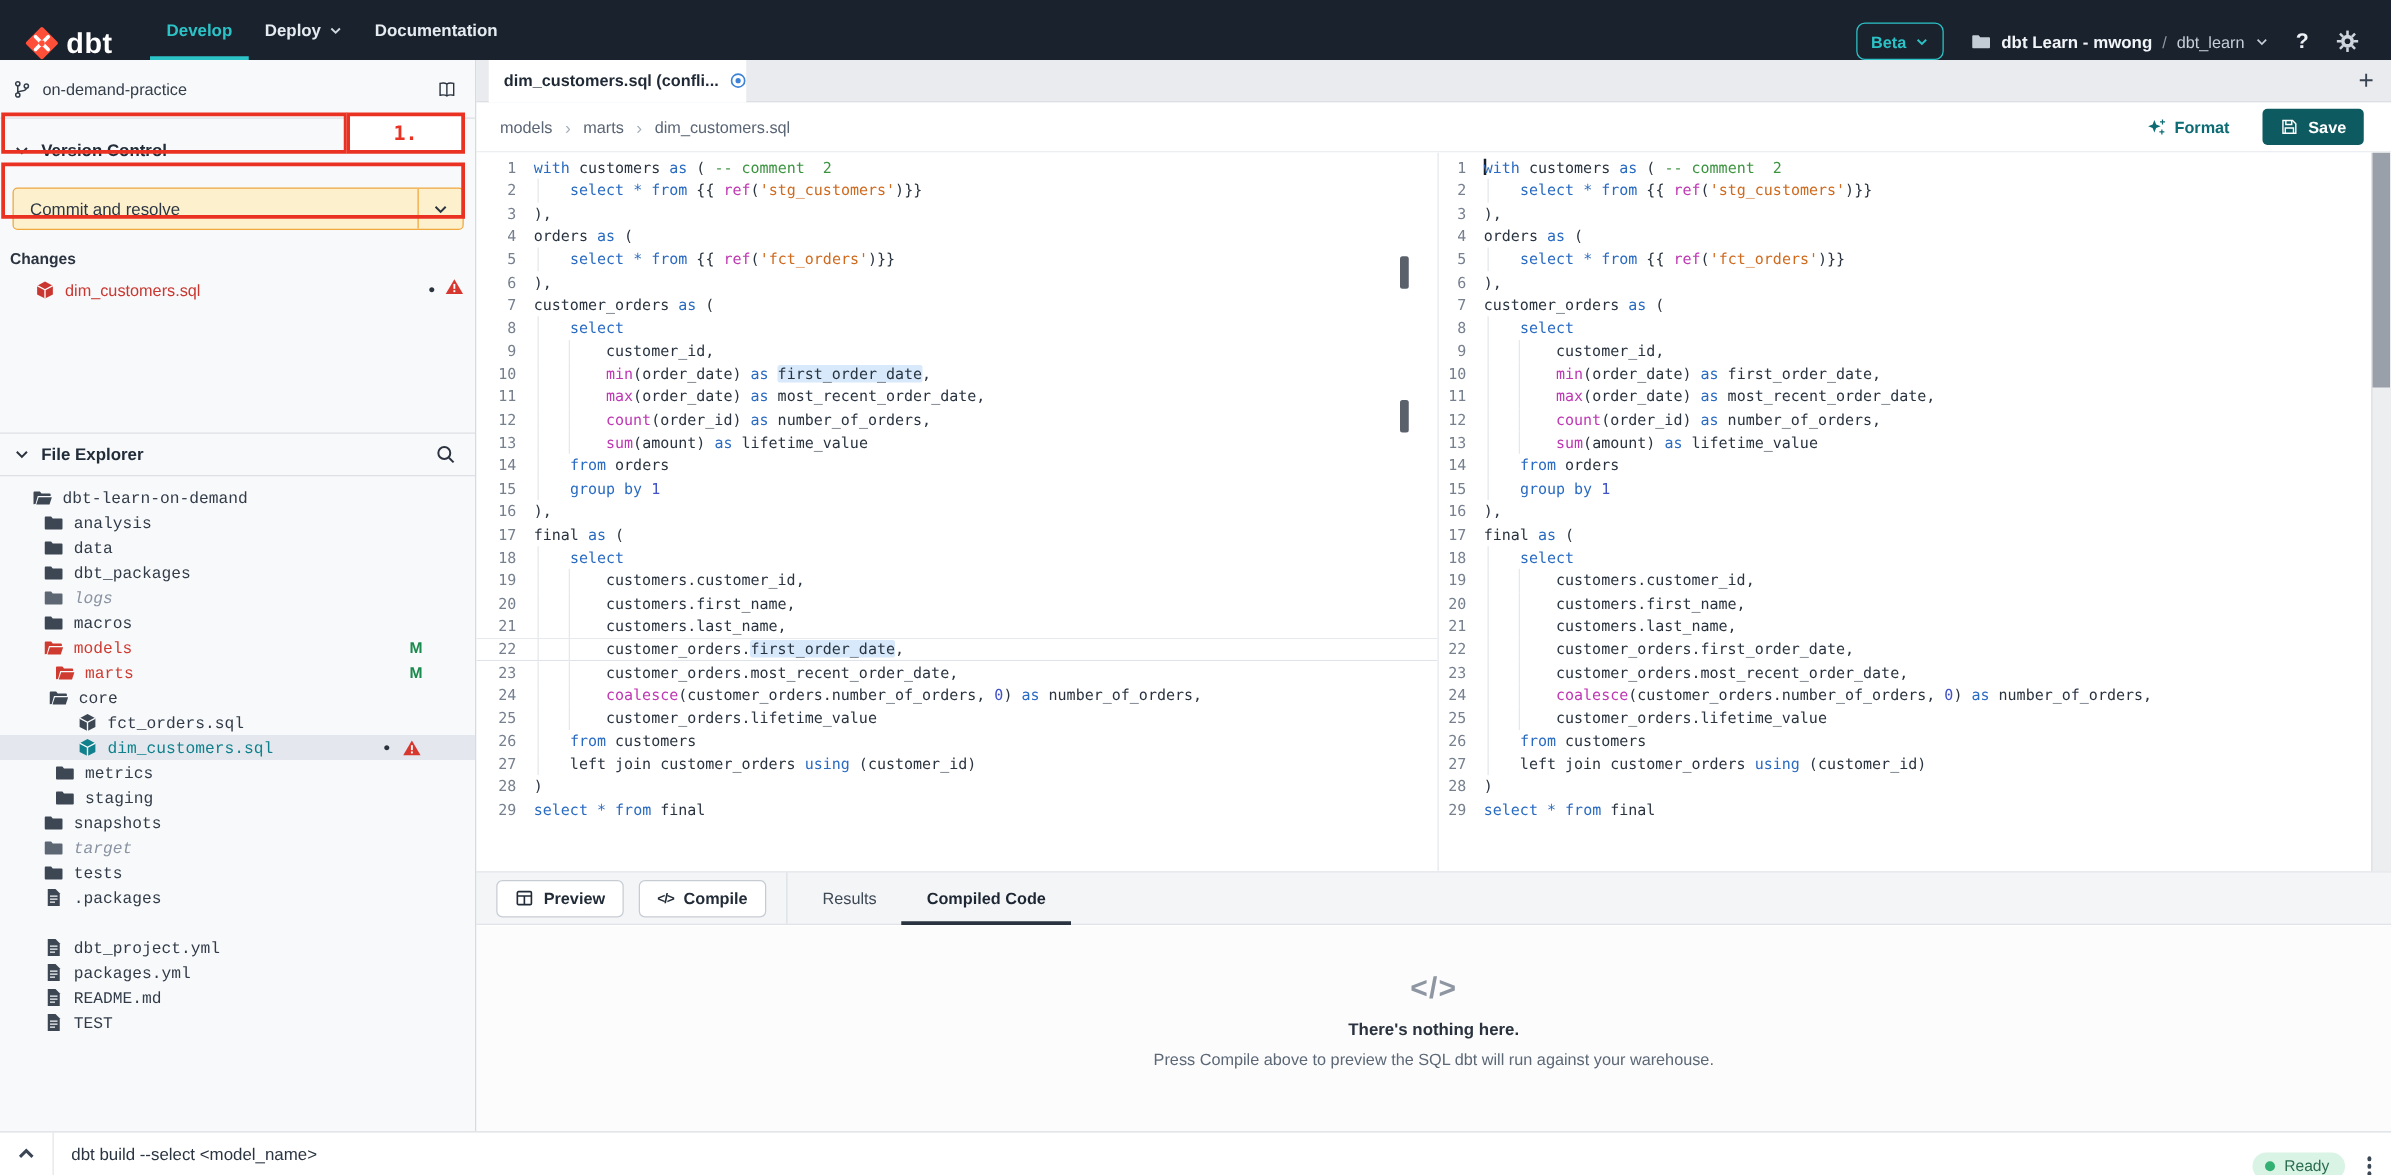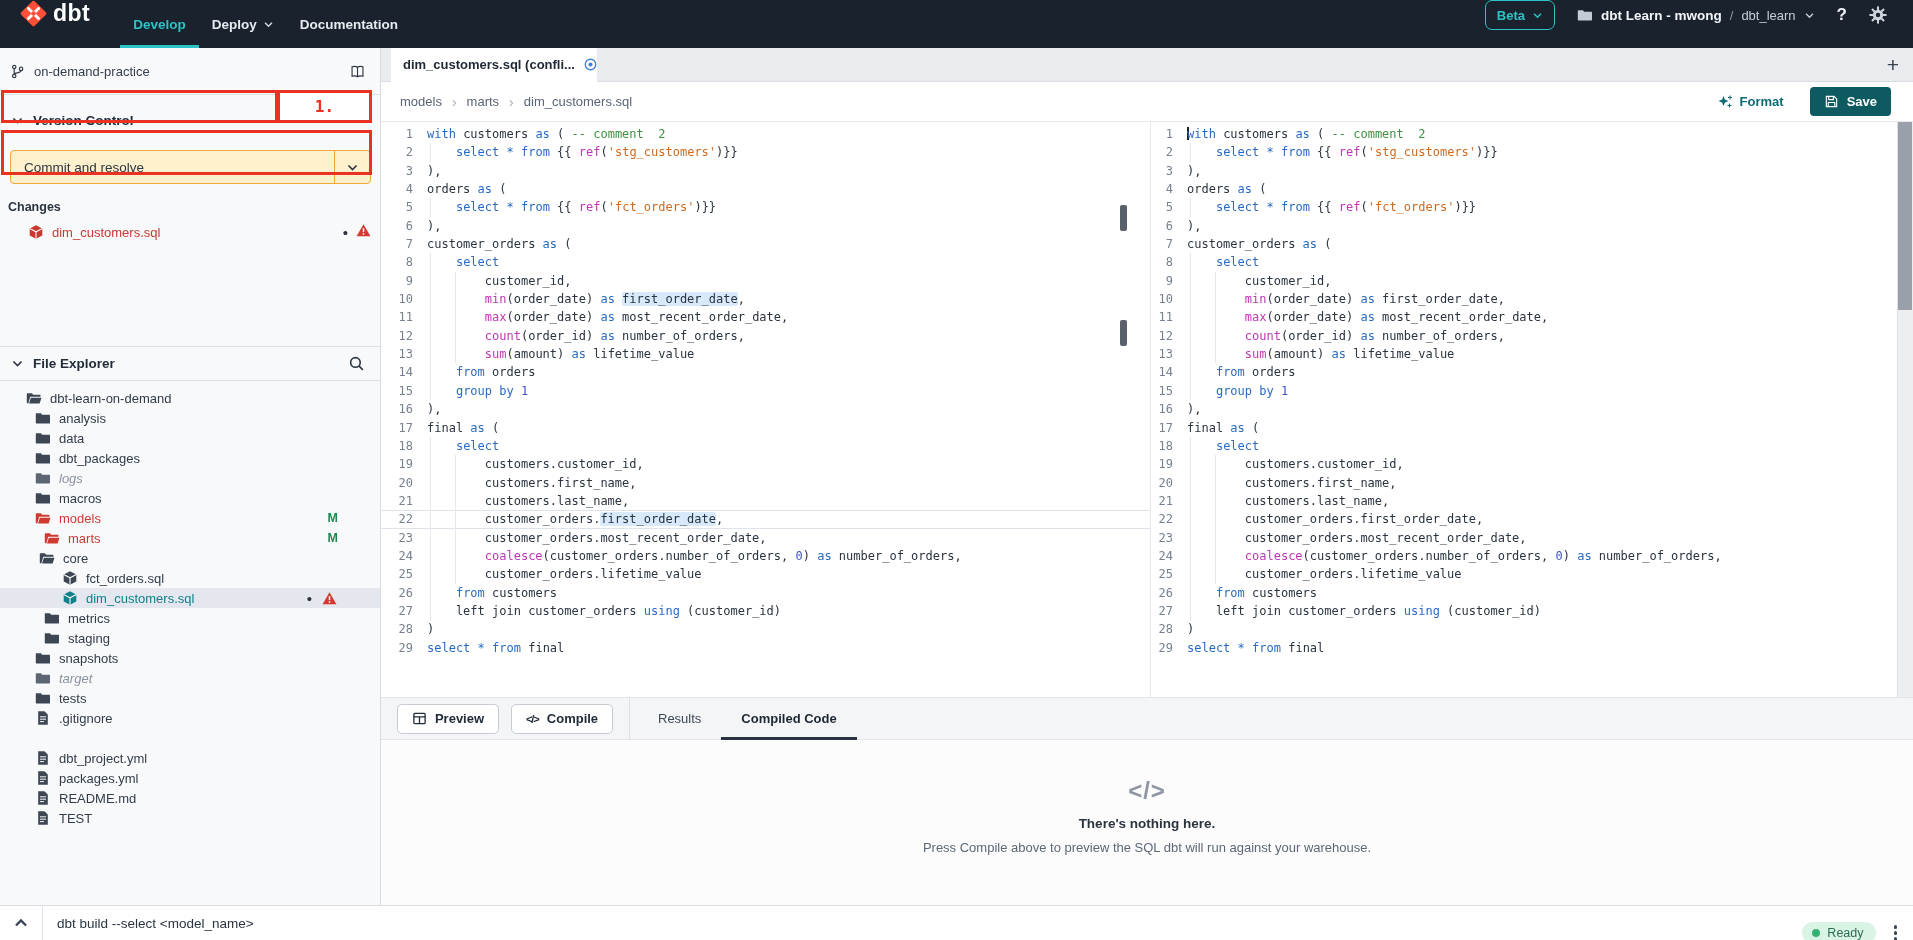--- a/index.html
+++ b/index.html
@@ -1,20 +1,20 @@
 <!DOCTYPE html>
 <html><head>
 <meta charset="utf-8">
 <style>
   * { margin:0; padding:0; box-sizing:border-box; }
   body { font-family:"Liberation Sans", sans-serif; background:#fff; }
   .app { position:relative; width:1913px; height:940px; overflow:hidden; background:#fff; }
 
   
-  .topnav { position:absolute; top:0; left:0; right:0; height:48px; background:#1a222e; display:flex; align-items:flex-start; z-index:10; }
+  .topnav { position:absolute; top:0; left:0; right:0; height:48px; background:#1a222e; display:flex; align-items:flex-end; z-index:10; }
   .logo { display:flex; align-items:center; margin-left:20px; gap:6px; }
   .logo svg { width:27px; height:27px; }
   .logo-text { color:#fff; font-size:23px; font-weight:700; letter-spacing:.5px; }
   .nav-items { display:flex; height:48px; margin-left:30px; }
   .nav-item { position:relative; height:48px; display:flex; align-items:center; padding:0 13px; color:#e6ebf0; font-size:13.5px; font-weight:600; cursor:pointer; gap:6px; }
   .nav-item.active { color:#2cc3c7; }
   .nav-item.active::after { content:""; position:absolute; left:0; right:0; bottom:0; height:3px; background:#2cc3c7; }
   .nav-item .chev { width:11px; height:11px; color:#cfd6dd; }
   .topnav-right { margin-left:auto; display:flex; align-items:center; margin-right:26px; gap:22px; }
   .beta-btn { height:30px; padding:0 11px; border:1.5px solid #2cc3c7; border-radius:7px; color:#2cc3c7; font-size:13px; font-weight:700; display:flex; align-items:center; gap:7px; cursor:pointer; }
@@ -45,21 +45,21 @@
   .changes-row .cube { width:16px; height:16px; color:#c93730; flex:none; }
   .changes-name { margin-left:8px; font-size:13px; color:#c93730; flex:1; }
   .dotmark { color:#2b333d; font-size:15px; line-height:1; margin-right:7px; }
   .warn-ic { width:17px; height:15px; }
   .fe-spacer { height:103px; }
   .fe-header { border-top:1px solid #dde0e5; border-bottom:1px solid #dde0e5; height:35px; display:flex; align-items:center; padding:0 15px 0 11px; gap:9px; }
   .fe-search { margin-left:auto; width:17px; height:17px; color:#2b3440; cursor:pointer; }
   .tree { padding-top:7px; }
   .tree-row { height:20px; display:flex; align-items:center; font-size:13px; color:#323c49; cursor:pointer; padding-right:42px; }
   .tree-row .t-ic { width:16px; height:16px; flex:none; color:#3d4754; }
-  .tree-label { margin-left:8px; white-space:nowrap; }
+  .tree-label { margin-left:8px; white-space:nowrap;font-family:Liberation Mono, monospace; }
   .tree-row.muted .tree-label { color:#8a93a2; font-style:italic; }
   .tree-row.muted .t-ic { color:#5d6774; }
   .tree-row.red .tree-label, .tree-row.red .t-ic { color:#cf3b31; }
   .tree-row.selected { background:#e4e8ee; }
   .tree-row.selected .tree-label, .tree-row.selected .t-ic { color:#0f808c; }
   .tree-right { margin-left:auto; display:flex; align-items:center; gap:9px; }
   .m-badge { color:#1b8a4e; font-weight:700; font-size:12.5px; }
 
   
   .anno { position:absolute; border:3px solid #ea3223; pointer-events:none; z-index:5; }
@@ -407,21 +407,21 @@
           </span>
           <span class="tree-label">tests</span>
         </div>
         <div class="tree-row" style="padding-left: 35px;">
           <span style="display:flex">
             <svg class="t-ic" viewBox="0 0 16 16">
               <path fill="currentColor" d="M3.2 1.2h6.2l3.4 3.4v10.2H3.2z"></path>
               <path d="M5 6.8h6M5 9.2h6M5 11.6h4" stroke="#f8f9fa" stroke-width="1"></path>
             </svg>
           </span>
-          <span class="tree-label">.gitignore</span>
+          <span class="tree-label">.packages</span>
         </div>
         <div class="tree-row" style="padding-left: 35px; margin-top: 20px;">
           <span style="display:flex">
             <svg class="t-ic" viewBox="0 0 16 16">
               <path fill="currentColor" d="M3.2 1.2h6.2l3.4 3.4v10.2H3.2z"></path>
               <path d="M5 6.8h6M5 9.2h6M5 11.6h4" stroke="#f8f9fa" stroke-width="1"></path>
             </svg>
           </span>
           <span class="tree-label">dbt_project.yml</span>
         </div>

